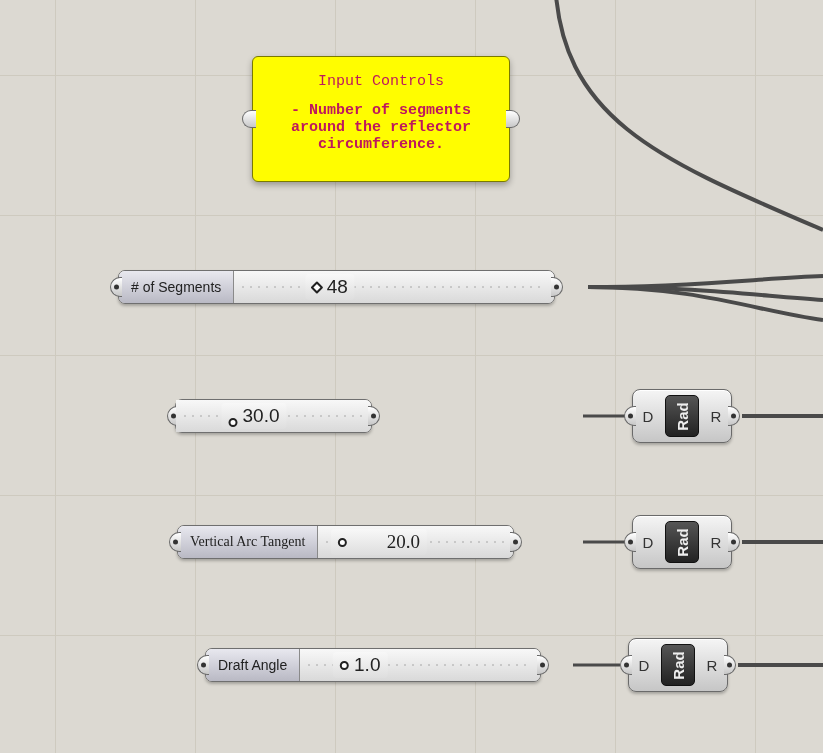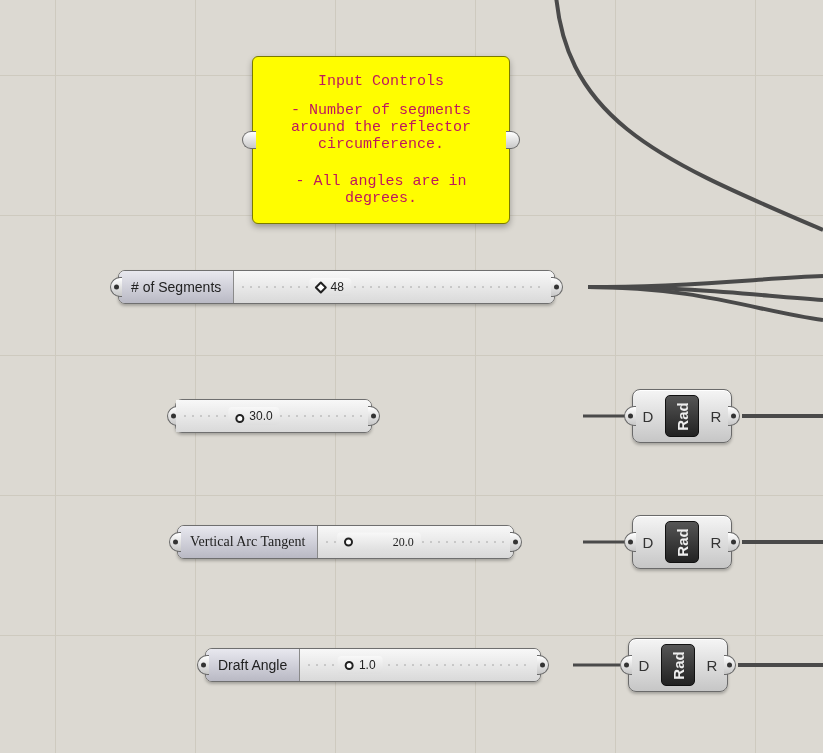--- a/index.html
+++ b/index.html
@@ -68,21 +68,21 @@
     transform: translateY(-0.5px);
     background: repeating-linear-gradient(to right, #a7a7a7 0 2px, transparent 2px 8px);
   }
   .node .thumb {
     position: absolute;
     display: flex;
     align-items: center;
     gap: 5px;
     top: 50%;
     transform: translate(-50%, -50%);
-    font-size: 12px;
+    font-size: 19px;
     color: #222;
     background: linear-gradient(to bottom, #f8f8f8, #dedede);
     padding: 2px 7px;
     border-radius: 4px;
   }
   .node .thumb .marker {
     width: 9px; height: 9px;
     border-radius: 50%;
     border: 2px solid #222;
     background: #fff;
@@ -201,22 +201,21 @@
 
   <path d="M742 416 L823 416" stroke="#4a4a4a" stroke-width="4" fill="none"></path>
   <path d="M742 542 L823 542" stroke="#4a4a4a" stroke-width="4" fill="none"></path>
   <path d="M738 665 L823 665" stroke="#4a4a4a" stroke-width="4" fill="none"></path>
 </svg>
 
 <div class="panel">
   <div class="panel-grip left"></div>
   <div class="panel-grip right"></div>
   <div class="title">Input Controls</div>
-  <div style="margin-bottom:20px;">- Number of segments around the reflector circumference.</div>
-  <div>- All angles are in degrees.</div>
+  <div style="margin-bottom:12px;font-weight:bold;">- Number of segments around the reflector circumference.</div>
 </div>
 
 <div class="node" style="left:118px; top:270px;">
   <div class="grip left"></div>
   <div class="label"># of Segments</div>
   <div class="track" style="width:320px;">
     <div class="thumb" style="left:30%;">
       <span class="marker diamond"></span>
       <span>48</span>
     </div>

